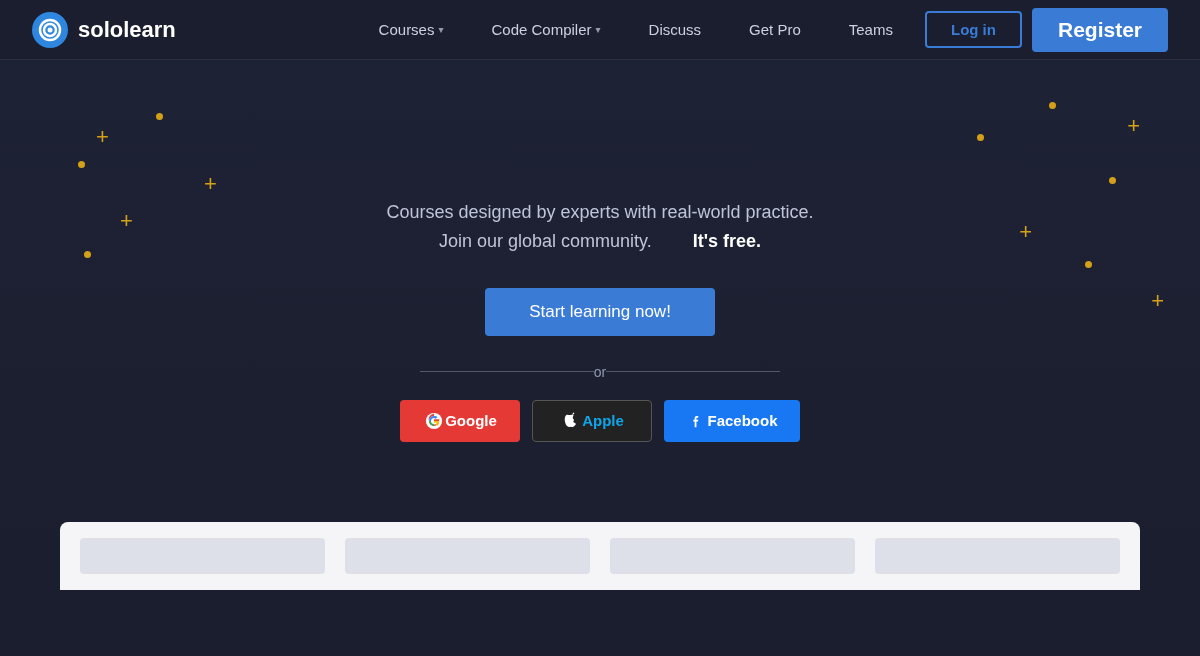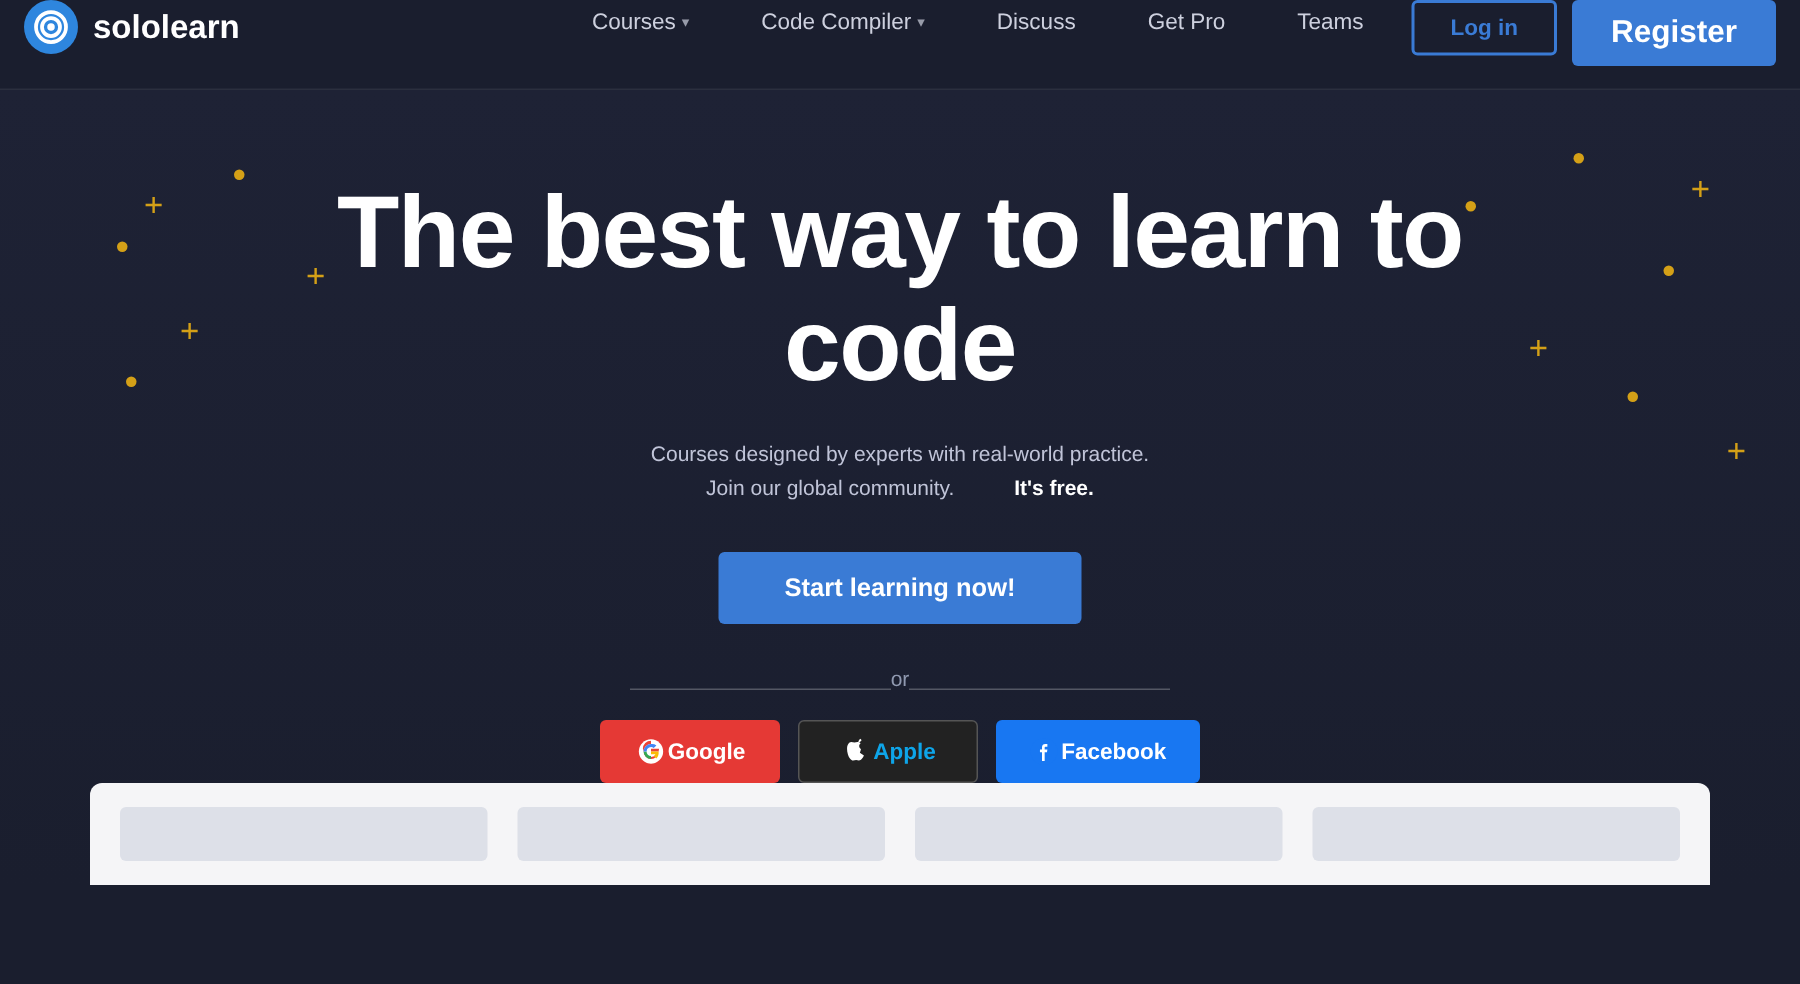--- a/index.html
+++ b/index.html
@@ -9,22 +9,22 @@
       height: 656px;
       overflow: hidden;
       font-family: 'Segoe UI', Arial, sans-serif;
       background-color: #1a1e2e;
       color: #fff;
     }
 
     
     .navbar {
       display: flex;
-      align-items: flex-start;
-      padding: 0 16px;
+      align-items: center;
+      padding: 0 32px;
       height: 60px;
       background-color: #1a1e2e;
       border-bottom: 1px solid rgba(255,255,255,0.08);
       position: relative;
       z-index: 10;
     }
 
     .logo {
       display: flex;
       align-items: center;
@@ -116,48 +116,48 @@
       font-size: 68px;
       font-weight: 900;
       text-align: center;
       line-height: 1.1;
       max-width: 800px;
       margin-bottom: 24px;
       letter-spacing: -1px;
     }
 
     .hero-subtitle {
-      font-size: 14px;
+      font-size: 18px;
       color: #c0c4d8;
       text-align: center;
       line-height: 1.6;
       margin-bottom: 32px;
     }
 
     .hero-subtitle strong {
       color: #fff;
       font-weight: 700;
       margin-left: 36px;
     }
 
     .btn-start {
       background: #3a7bd5;
       color: #fff;
       border: none;
       padding: 14px 44px;
       border-radius: 4px;
       font-size: 17px;
-      font-weight: 700;
+      font-weight: 400;
       cursor: pointer;
       margin-bottom: 28px;
     }
 
     .or-divider {
       display: flex;
-      align-items: flex-end;
+      align-items: center;
       gap: 0;
       margin-bottom: 20px;
       width: 360px;
     }
 
     .or-line {
       flex: 1;
       height: 1px;
       background: rgba(255,255,255,0.25);
     }
@@ -272,21 +272,20 @@
   <span class="deco plus" style="top:21%;left:17%;">+</span>
 
   <span class="deco plus" style="top:10%;right:5%;">+</span>
   <span class="deco dot" style="top:8%;right:12%;"></span>
   <span class="deco dot" style="top:22%;right:7%;"></span>
   <span class="deco plus" style="top:30%;right:14%;">+</span>
   <span class="deco dot" style="top:38%;right:9%;"></span>
   <span class="deco dot" style="top:14%;right:18%;"></span>
   <span class="deco plus" style="top:43%;right:3%;">+</span>
 
-  <h1 class="hero-title">The best way to learn to code</h1>
 
   <p class="hero-subtitle">
     <span>Courses designed by experts with real-world practice.</span><br>
     <span>Join our global community.</span>
     <strong>It's free.</strong>
   </p>
 
   <button class="btn-start">Start learning now!</button>
 
   <div class="or-divider">

